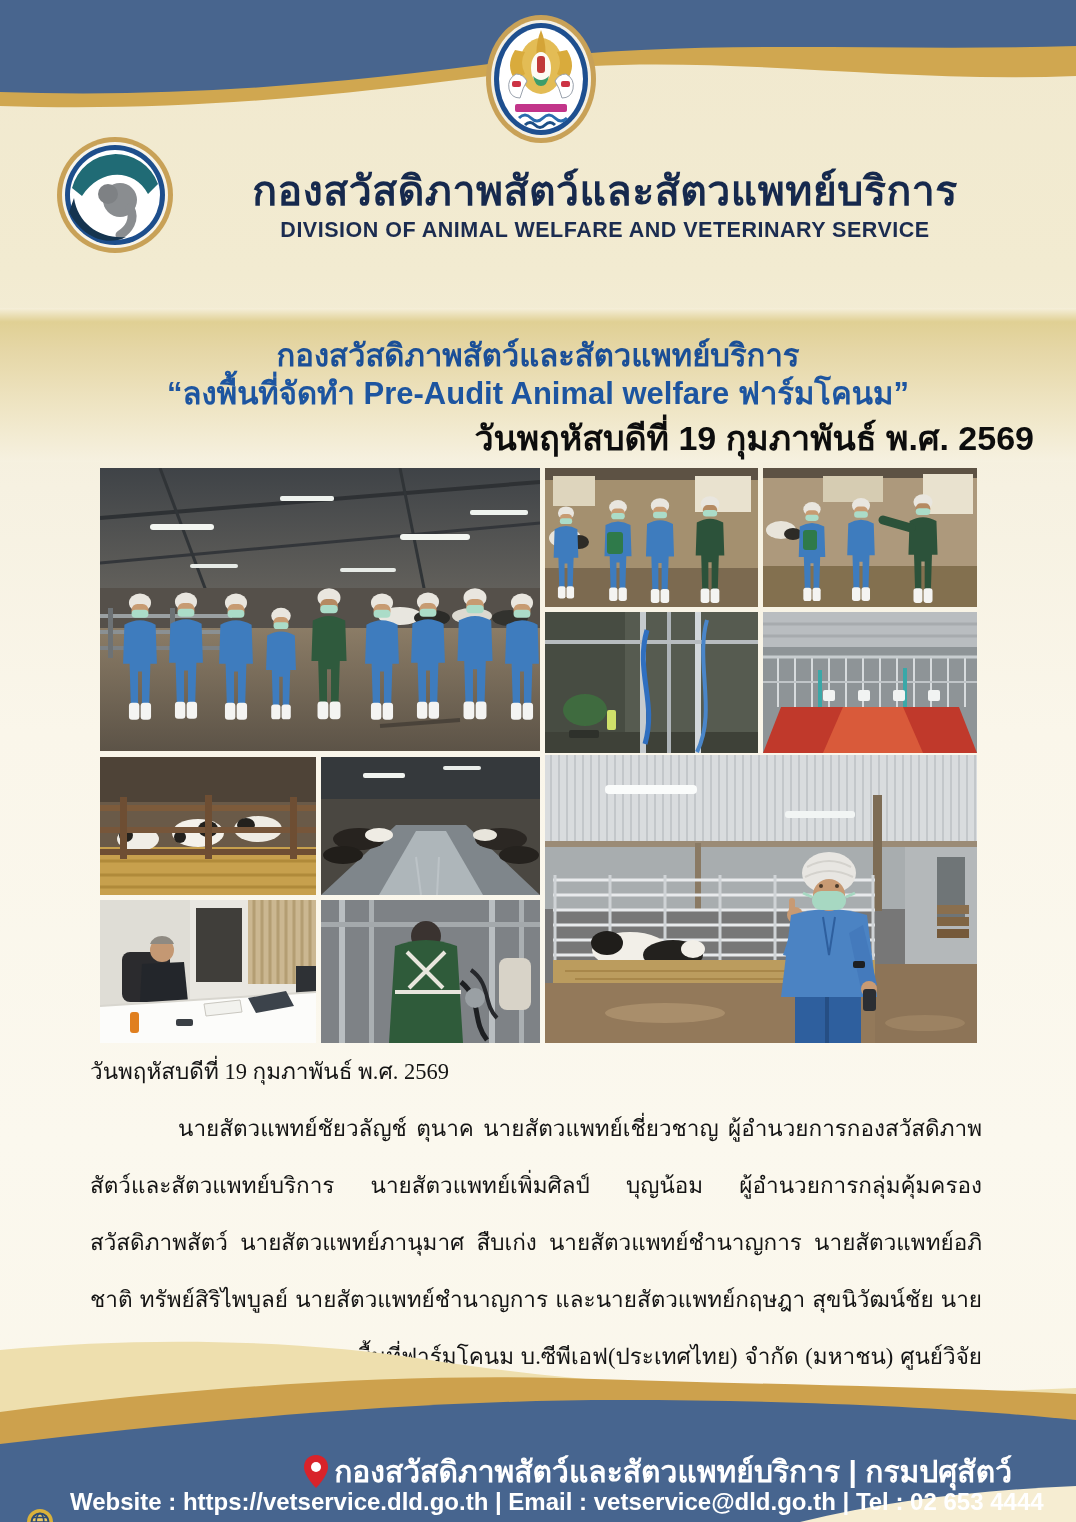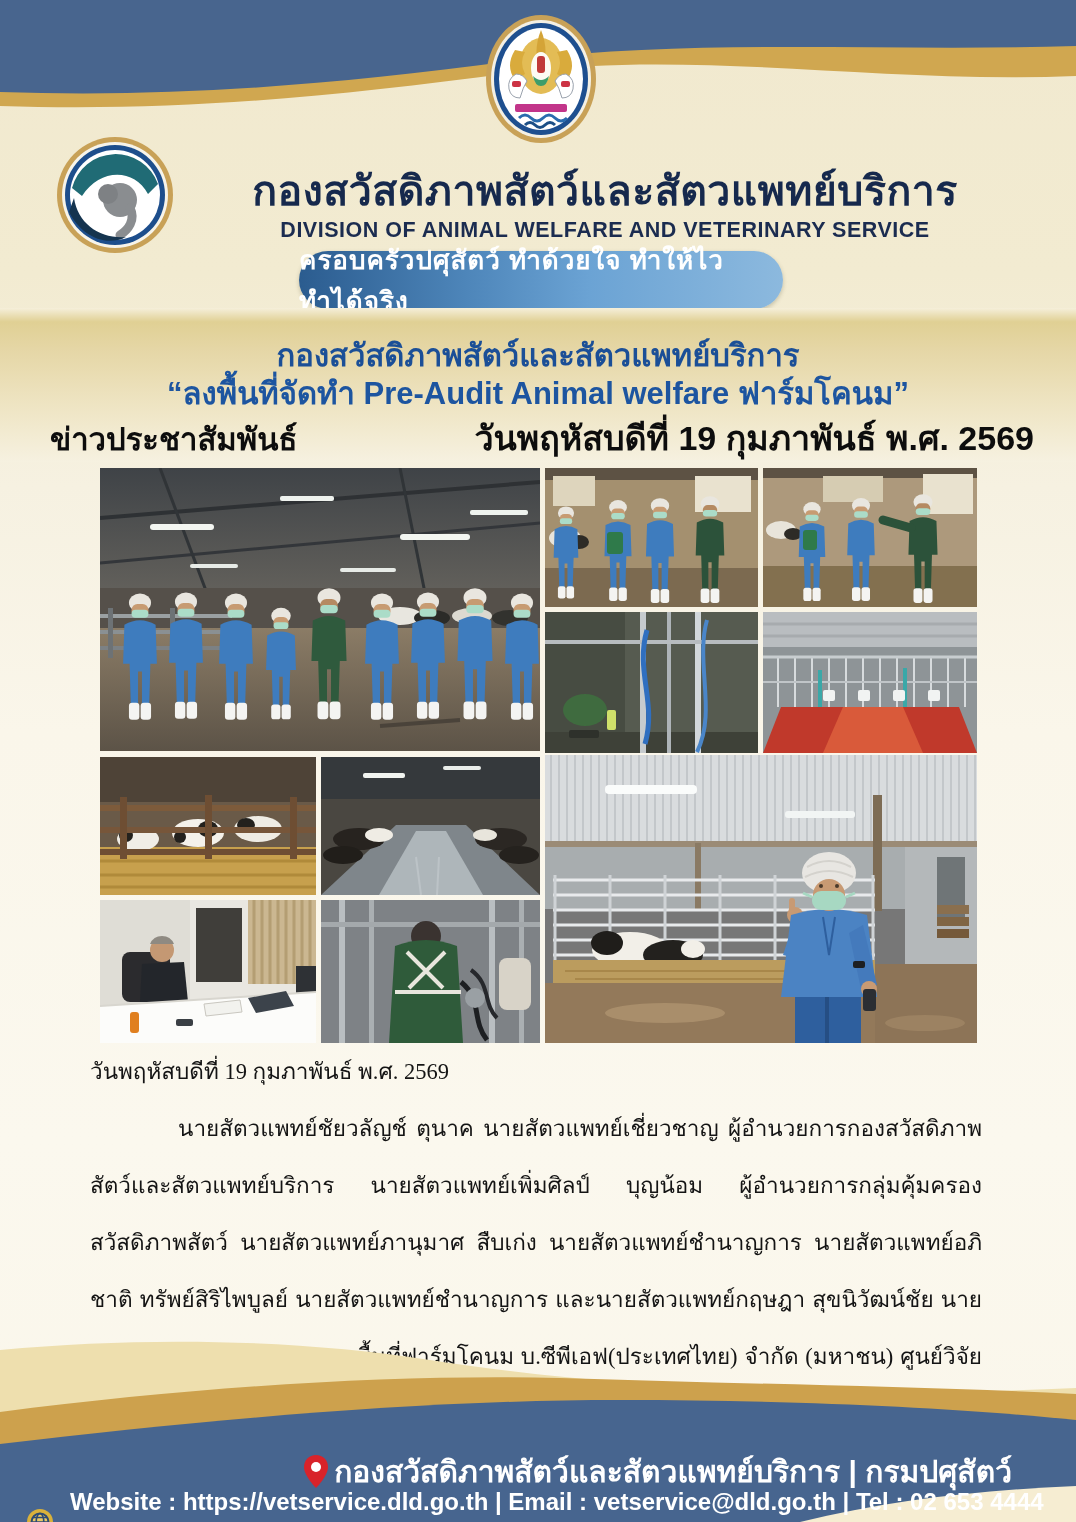--- a/index.html
+++ b/index.html
@@ -116,26 +116,24 @@
       <circle cx="64" cy="64" r="17" fill="#8a8d90"></circle>
       <circle cx="52" cy="58" r="10" fill="#7e8184"></circle>
       <path d="M74,72 C80,84 72,94 64,99" stroke="#8a8d90" stroke-width="9" fill="none" stroke-linecap="round"></path>
       <path d="M18,62 C22,88 44,103 70,101 C48,112 24,98 13,76 Z" fill="#15344f"></path>
       <path d="M46,84 q4,-8 10,-4 l4,4 q4,2 2,8 l-12,4 q-6,-4 -4,-12 Z" fill="#ffffff"></path>
     </svg>
   </div>
 
   <div class="org-title">กองสวัสดิภาพสัตว์และสัตวแพทย์บริการ</div>
   <div class="org-subtitle">DIVISION OF ANIMAL WELFARE AND VETERINARY SERVICE</div>
-  <div class="slogan-pill">ครอบครัวปศุสัตว์ ทำด้วยใจ ทำให้ไว ทำได้จริง</div>
 
   <div class="title-band"></div>
   <div class="ann-line1">กองสวัสดิภาพสัตว์และสัตวแพทย์บริการ</div>
   <div class="ann-line2">“ลงพื้นที่จัดทำ Pre-Audit Animal welfare ฟาร์มโคนม”</div>
-  <div class="kicker">ข่าวประชาสัมพันธ์</div>
   <div class="news-date">วันพฤหัสบดีที่ 19 กุมภาพันธ์ พ.ศ. 2569</div>
 
   <div class="gallery">
 
     <div class="ph p1">
       <svg viewBox="0 0 440 283" preserveAspectRatio="none">
         <defs>
           <linearGradient id="g1a" x1="0" y1="0" x2="0" y2="1">
             <stop offset="0" stop-color="#3f4347"></stop>
               <stop offset="1" stop-color="#6e6a62"></stop>

